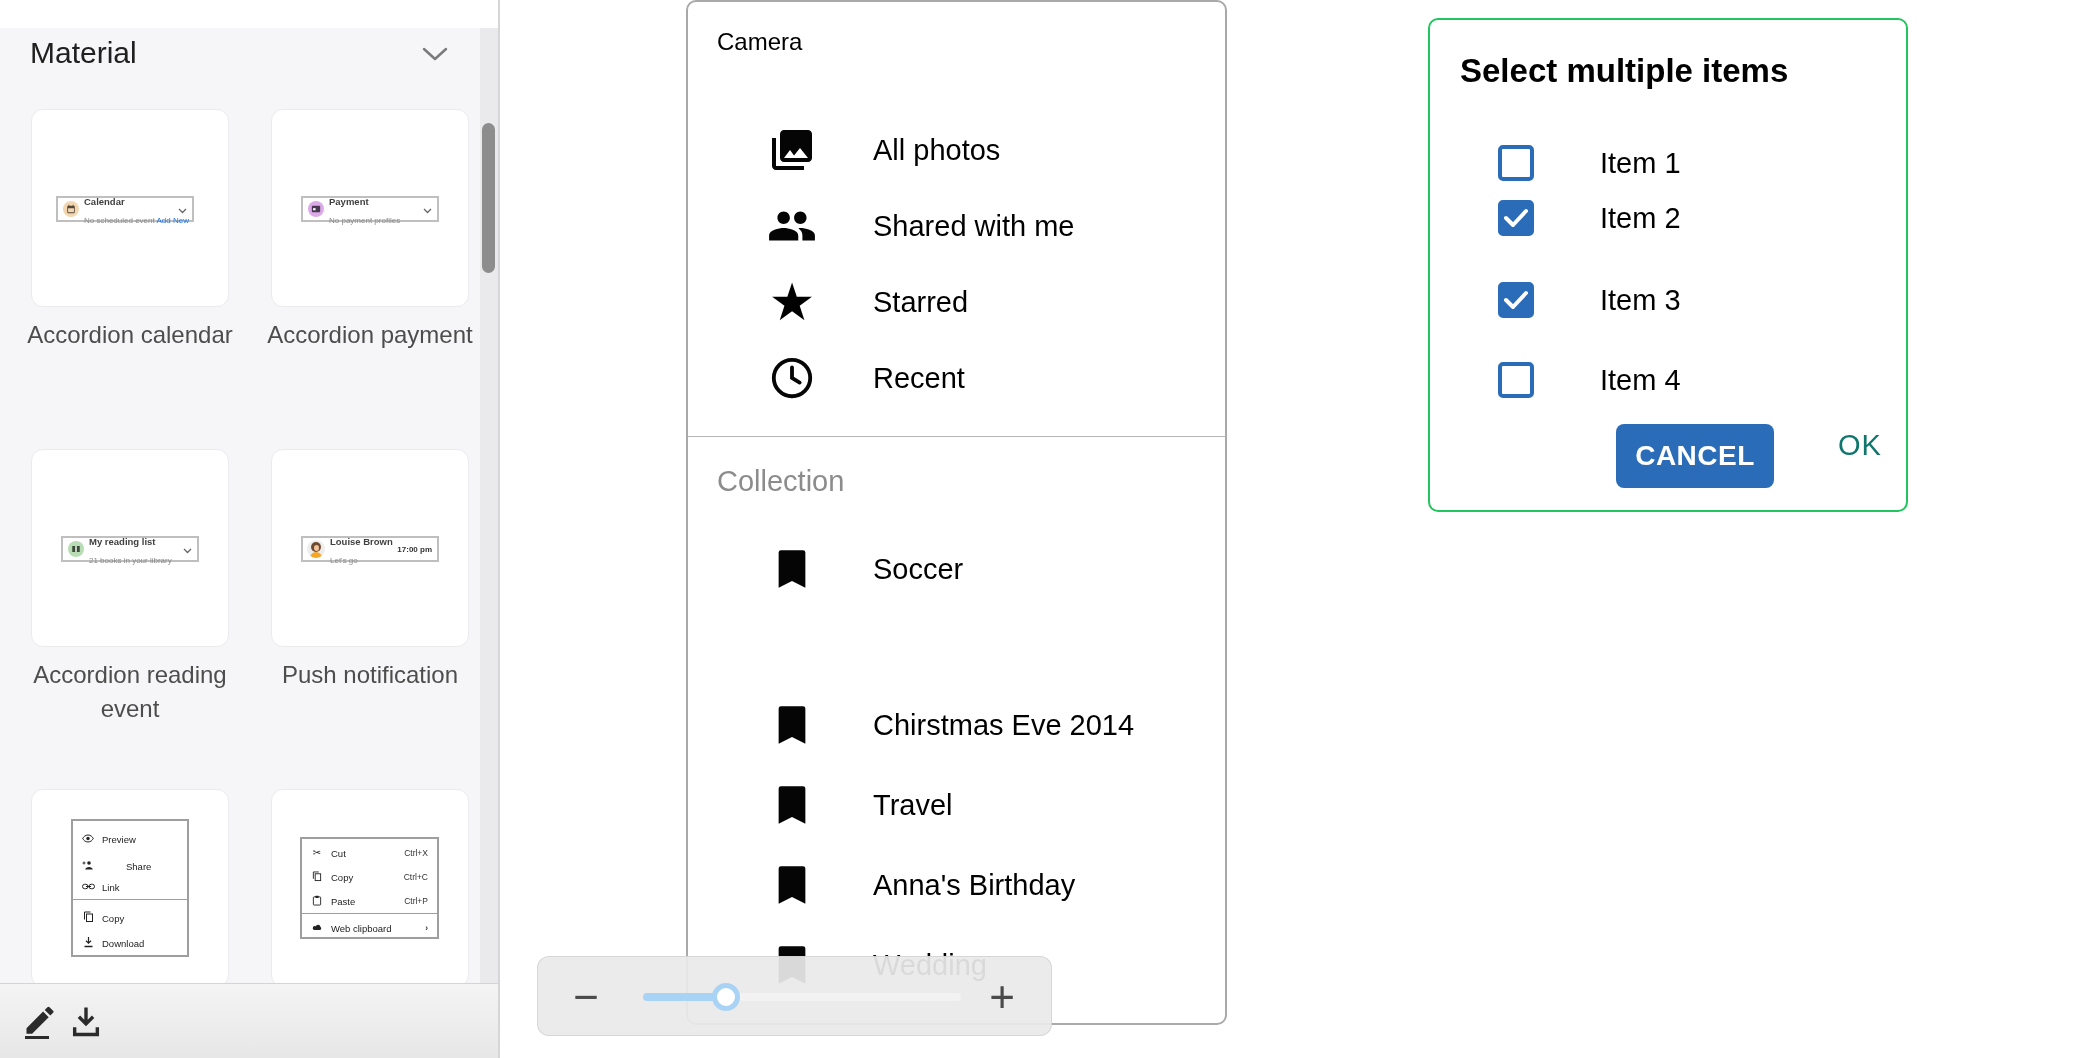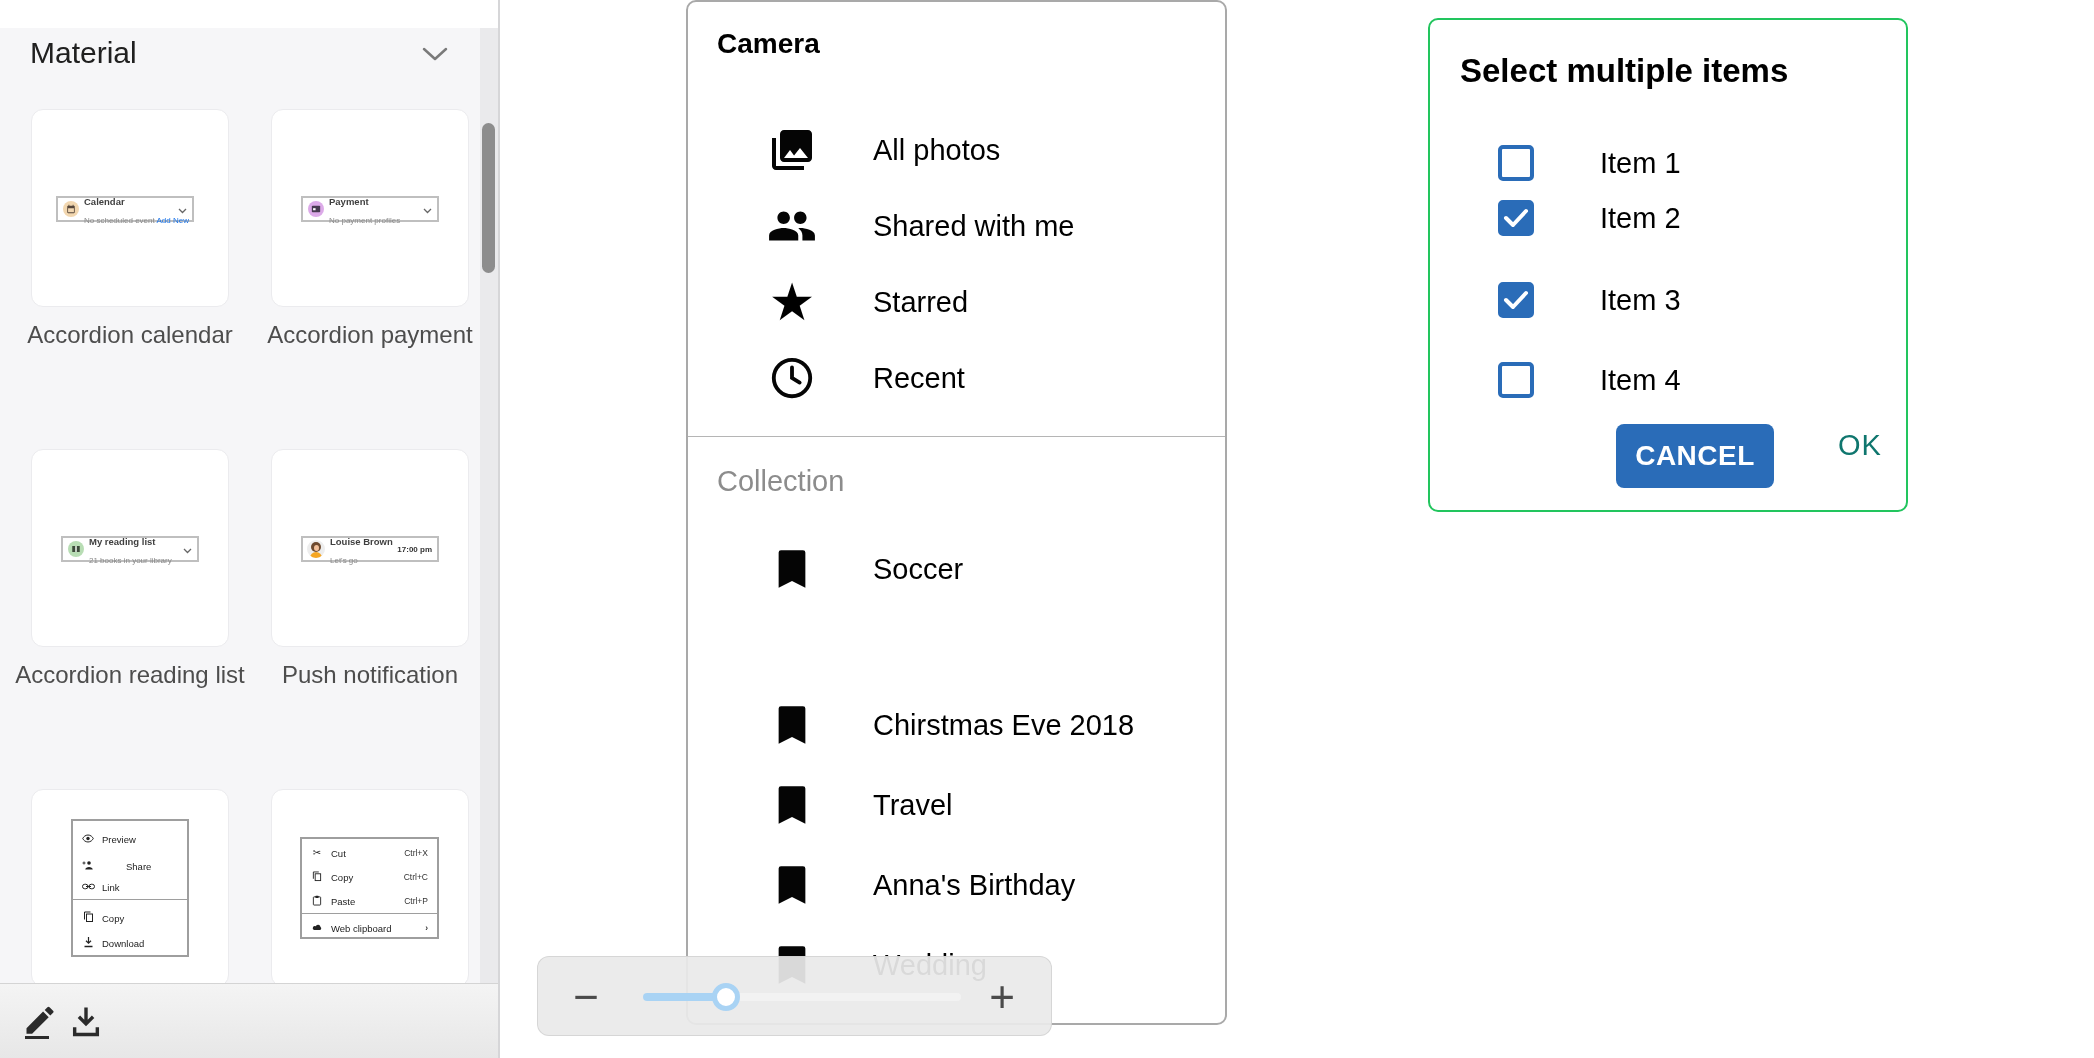--- a/index.html
+++ b/index.html
@@ -46,21 +46,21 @@
   .mm-div { position:absolute; left:0; width:100%; height:0; border-top:1.5px solid #9e9e9e; }
 
   
   .side-footer { position:absolute; left:0; top:983px; width:498px; height:75px;
                  background:linear-gradient(#f4f4f4,#e7e7e7); border-top:1px solid #d4d4d4; }
   .footer-btn { position:absolute; top:16px; width:40px; height:42px; display:flex; align-items:center; justify-content:center; }
 
   
   .camera-panel { position:absolute; left:686px; top:0px; width:541px; height:1025px;
                   background:#fff; border:2px solid #a9a9a9; border-radius:10px; }
-  .camera-title { position:absolute; left:29px; top:26px; font-size:28px; font-weight:bold; color:#000; }
+  .camera-title { position:absolute; left:29px; top:26px; font-size:24px; font-weight:normal; color:#000; }
   .cam-row { position:absolute; left:0; width:100%; height:76px; }
   .cam-ic { position:absolute; left:78px; top:0; width:52px; height:76px; display:flex; align-items:center; justify-content:center; }
   .cam-label { position:absolute; left:185px; top:0; height:76px; display:flex; align-items:center;
                font-size:29px; color:#000; white-space:nowrap; }
   .cam-divider { position:absolute; left:0; top:434px; width:100%; height:0; border-top:1.5px solid #b5b5b5; }
   .collection-header { position:absolute; left:29px; top:463px; font-size:29px; color:#8c8c8c; }
   .star-glyph { font-size:52px; line-height:52px; color:#000; }
 
   
   .dialog { position:absolute; left:1428px; top:18px; width:480px; height:494px; background:#fff;
@@ -154,21 +154,21 @@
     <span class="mini-text">
       <span class="mini-title">My reading list</span>
       <span class="mini-sub">21 books in your library</span>
     </span>
     <span class="mini-chevron">
       <svg width="9" height="6" viewBox="0 0 9 6">
           <polyline points="1,1 4.5,4.5 8,1" fill="none" stroke="#666" stroke-width="1.3"></polyline>
         </svg>
     </span>
   </div>
-  <div class="caption" style="left:10px; top:658px;">Accordion reading list</div>
+  <div class="caption" style="left:10px; top:658px;">Accordion reading event</div>
 
   <div class="card" style="left:271px; top:449px;"></div>
   <div class="mini-acc" style="left:301px; top:536px;">
     <span class="avatar">
         <span class="hair"></span>
         <span class="face"></span>
         <span class="body"></span>
       </span>
     <span class="mini-text">
       <span class="mini-title">Louise Brown</span>
@@ -321,21 +321,21 @@
         </svg>
       </span>
     <span class="cam-label">Soccer</span>
   </div>
   <div class="cam-row" style="top:685px;">
     <span class="cam-ic">
         <svg width="38" height="44" viewBox="0 0 24 28">
           <path fill="#050505" d="M19 2H5a1.5 1.5 0 0 0-1.5 1.5V26l8.5-4.4 8.5 4.4V3.5A1.5 1.5 0 0 0 19 2z"></path>
         </svg>
       </span>
-    <span class="cam-label">Chirstmas Eve 2018</span>
+    <span class="cam-label">Chirstmas Eve 2014</span>
   </div>
   <div class="cam-row" style="top:765px;padding-left:20px;">
     <span class="cam-ic">
         <svg width="38" height="44" viewBox="0 0 24 28">
           <path fill="#050505" d="M19 2H5a1.5 1.5 0 0 0-1.5 1.5V26l8.5-4.4 8.5 4.4V3.5A1.5 1.5 0 0 0 19 2z"></path>
         </svg>
       </span>
     <span class="cam-label">Travel</span>
   </div>
   <div class="cam-row" style="top:845px;">

